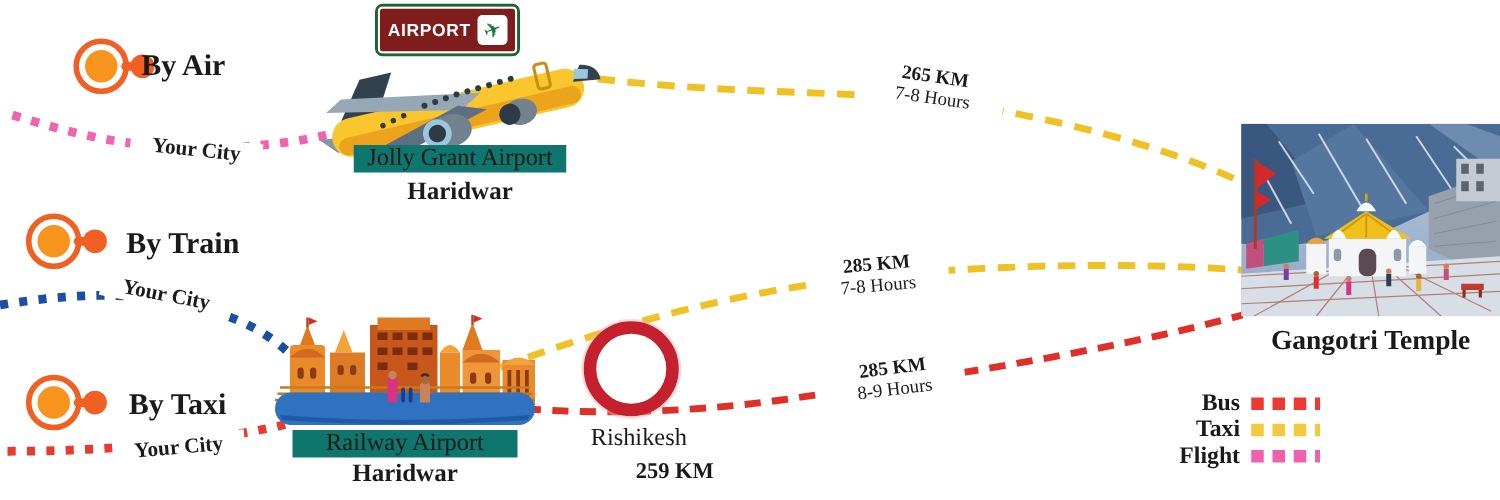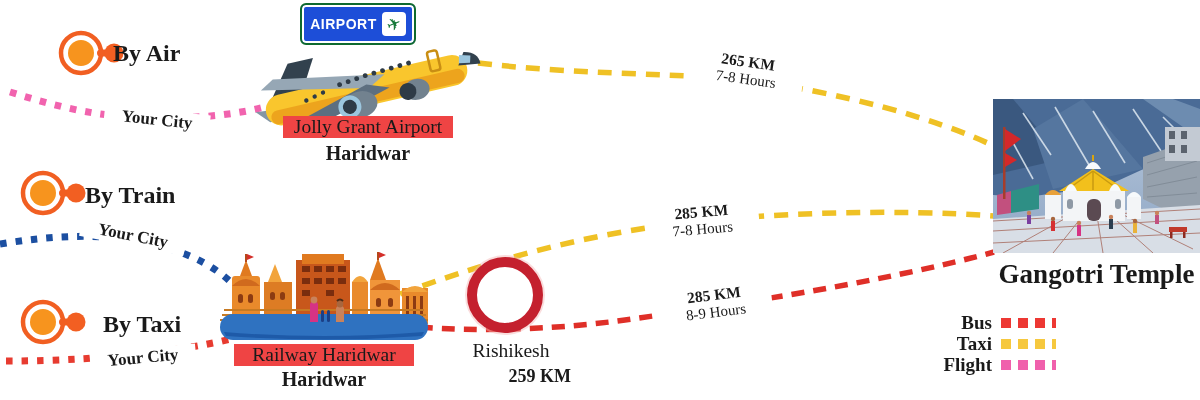--- a/index.html
+++ b/index.html
@@ -10,46 +10,46 @@
   .abs{position:absolute;}
   svg{display:block;}
   .routes-layer{position:absolute;left:0;top:0;z-index:1;}
   .illus{z-index:2;}
   .lbl{z-index:3;}
 
   .mode-label{font-size:24px;font-weight:bold;white-space:nowrap;}
   .your-city{font-size:17px;font-weight:bold;white-space:nowrap;background:#fff;padding:0 3px;text-align:center;}
 
   .airport-sign{
-    left:300px;top:3px;width:112px;height:38px;background:#1d4ed8;border:2px solid #0f6a2f;
+    left:300px;top:3px;width:112px;height:38px;background:#7f1d1d;border:2px solid #0f6a2f;
     border-radius:6px;box-shadow:inset 0 0 0 2px #fff;display:flex;align-items:center;
     justify-content:center;gap:5px;z-index:3;
   }
   .airport-sign .sign-text{color:#fff;font-family:"Liberation Sans","DejaVu Sans",sans-serif;
     font-weight:bold;font-size:14px;letter-spacing:.5px;}
   .airport-sign .sign-plane{width:24px;height:24px;background:#fff;border-radius:4px;
     display:flex;align-items:center;justify-content:center;color:#17793a;font-size:17px;}
   .airport-sign .sign-plane span{display:inline-block;transform:rotate(-22deg);}
 
-  .station-name{font-size:19.5px;text-align:center;white-space:nowrap;background:#ef4444;}
+  .station-name{font-size:19.5px;text-align:center;white-space:nowrap;background:#0f766e;}
   .station-city{font-size:20px;font-weight:bold;text-align:center;white-space:nowrap;}
 
   .waypoint-circle{
     left:467px;top:257px;width:56px;height:56px;border-radius:50%;
     border:10px solid #c4202e;background:#fff;z-index:2;
     box-shadow:0 0 0 2px rgba(244,180,180,.45);
   }
   .wp-name{font-size:19.5px;text-align:center;}
   .wp-dist{font-size:18px;font-weight:bold;text-align:right;}
 
   .route-label{width:110px;text-align:center;background:#fff;padding:1px 2px;line-height:1.15;}
   .route-label .dist{font-size:15.5px;font-weight:bold;}
   .route-label .dur{font-size:15px;}
 
-  .dest-title{font-size:27px;font-weight:bold;text-align:center;white-space:nowrap;}
+  .dest-title{font-size:22px;font-weight:bold;text-align:center;white-space:nowrap;}
 
   .legend{left:928px;top:312px;z-index:3;}
   .legend-row{display:flex;align-items:center;height:21px;}
   .legend-row .lg-label{width:64px;text-align:right;font-size:19px;font-weight:bold;margin-right:9px;line-height:1;}
   .lg-dots{display:flex;gap:7px;align-items:center;}
   .lg-dots i{display:block;width:10px;height:10px;}
   .lg-dots i:last-child{width:4px;}
   .dots-bus i{background:#ed3833;}
   .dots-taxi i{background:#f6c83e;}
   .dots-flight i{background:#f060ac;}
@@ -78,21 +78,21 @@
   </svg>
   <div class="abs lbl mode-label" style="left:113px;top:40px;">By Air</div>
   <div class="abs lbl your-city" style="left:104px;top:110px;width:100px;transform:rotate(6deg);">Your City</div>
 
   <svg class="abs illus" style="left:19px;top:168px;" width="72" height="50" viewBox="0 0 72 50">
     <circle cx="24" cy="25" r="20" fill="none" stroke="#f15f22" stroke-width="4.5"></circle>
     <circle cx="24" cy="25" r="13" fill="#f7941e"></circle>
     <rect x="40" y="21.5" width="16" height="7" rx="3.5" fill="#f15f22"></rect>
     <circle cx="57" cy="25" r="9.5" fill="#f25f22"></circle>
   </svg>
-  <div class="abs lbl mode-label" style="left:85px;top:182px;">By Train</div>
+  <div class="abs lbl mode-label" style="left:101px;top:182px;">By Train</div>
   <div class="abs lbl your-city" style="left:80px;top:226px;width:100px;transform:rotate(11deg);">Your City</div>
 
   <svg class="abs illus" style="left:19px;top:297px;" width="72" height="50" viewBox="0 0 72 50">
     <circle cx="24" cy="25" r="20" fill="none" stroke="#f15f22" stroke-width="4.5"></circle>
     <circle cx="24" cy="25" r="13" fill="#f7941e"></circle>
     <rect x="40" y="21.5" width="16" height="7" rx="3.5" fill="#f15f22"></rect>
     <circle cx="57" cy="25" r="9.5" fill="#f25f22"></circle>
   </svg>
   <div class="abs lbl mode-label" style="left:103px;top:311px;">By Taxi</div>
   <div class="abs lbl your-city" style="left:90px;top:348px;width:100px;transform:rotate(-5deg);">Your City</div>
@@ -189,21 +189,21 @@
       <path d="M 6 80 Q 106 88 206 80 L 204 84 Q 106 91 8 84 Z" fill="#1e5aa8"></path>
       <path d="M 92 52 q 4 -8 8 0 l 0 18 l -8 0 Z" fill="#d63384"></path>
         <circle cx="96" cy="48" r="3.4" fill="#c9825b"></circle>
       <path d="M 118 56 q 4 -7 8 0 l 0 14 l -8 0 Z" fill="#c9825b"></path>
         <circle cx="122" cy="52" r="3.4" fill="#a8663e"></circle>
         <path d="M 119 49 q 3 -3 6 0" stroke="#4a2c18" stroke-width="2" fill="none"></path>
       <rect x="103" y="58" width="3" height="12" rx="1.5" fill="#1b3f86"></rect>
         <rect x="109" y="58" width="3" height="12" rx="1.5" fill="#1b3f86"></rect>
     </g>
   </svg>
-  <div class="abs lbl station-name" style="left:234px;top:344px;width:180px;">Railway Haridwar</div>
+  <div class="abs lbl station-name" style="left:234px;top:344px;width:180px;">Railway Airport</div>
   <div class="abs lbl station-city" style="left:234px;top:368px;width:180px;">Haridwar</div>
 
   <div class="abs waypoint-circle"></div>
   <div class="abs lbl wp-name" style="left:451px;top:340px;width:120px;">Rishikesh</div>
   <div class="abs lbl wp-dist" style="left:451px;top:366px;width:120px;">259 KM</div>
 
   <div class="abs lbl route-label" style="left:690px;top:52px;transform:rotate(8deg);">
     <div class="dist">265 KM</div>
     <div class="dur">7-8 Hours</div>
   </div>

